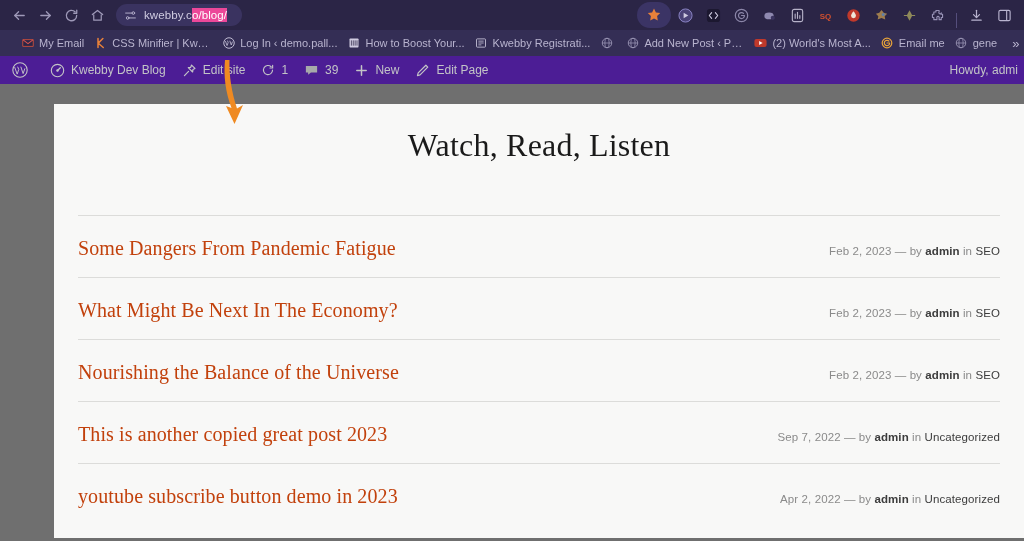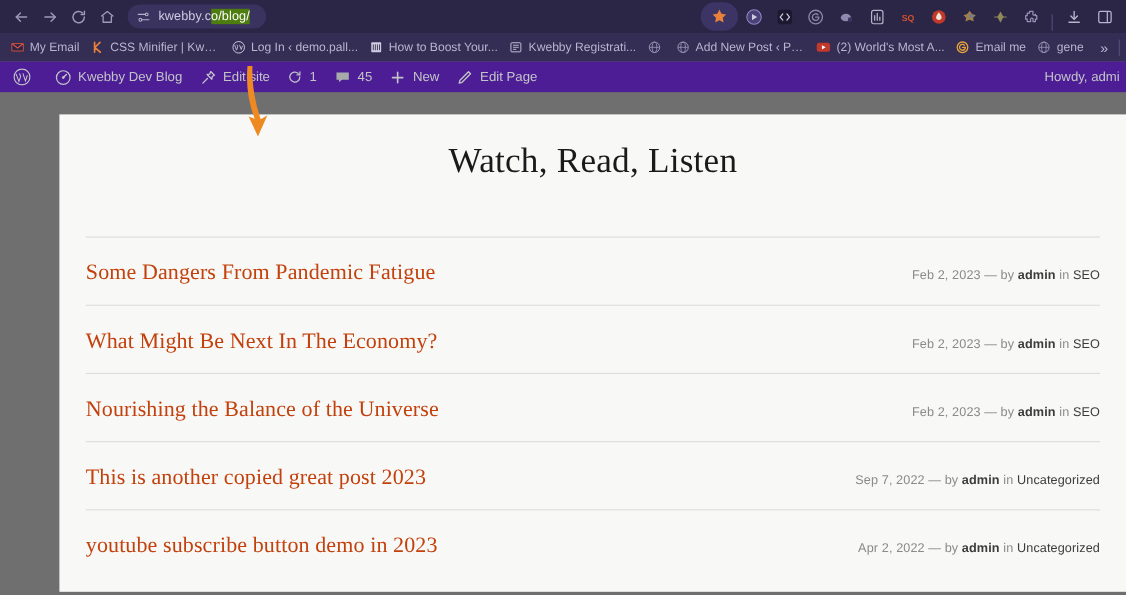--- a/index.html
+++ b/index.html
@@ -32,21 +32,21 @@
     padding: 0 10px 0 8px;
     margin-left: 6px;
     min-width: 126px;
   }
   .omni-icon { color:#b5b0cc; display:flex; margin-right:7px; }
   .omni-url {
     font-size: 11.5px; color: #cfcbe0;
     white-space: nowrap; letter-spacing: .1px;
   }
   .omni-url .sel {
-    background: #4d7c0f; color: #ffffff;
+    background: #ec4899; color: #ffffff;
     padding: 1px 0;
   }
   .toolbar-spacer { flex: 1 1 auto; }
   .ext-icons { display: flex; align-items: flex-end; gap: 0; }
   .ext-icon {
     width: 28px; height: 26px;
     display: flex; align-items: center; justify-content: center;
     flex: 0 0 auto;
   }
   .ext-icon.pinned {
@@ -55,21 +55,21 @@
   .tb-divider {
     width: 1px; height: 15px; background: #554e7c; margin: 0 5px;
   }
 
   
   .bookmarks-bar {
     position: absolute; top: 30px; left: 0;
     width: 1024px; height: 26px;
     background: #342e55;
     display: flex; align-items: center;
-    padding: 0 4px;
+    padding: 0 16px;
     overflow: hidden;
   }
   .bm {
     display: flex; align-items: center;
     height: 20px; padding: 0 5px;
     flex: 0 0 auto;
     max-width: 128px;
   }
   .bm-ico {
     width: 13px; height: 13px; margin-right: 5px;
@@ -420,21 +420,21 @@
         </svg>
     </span>
     <span>1</span>
   </div>
   <div class="ab-item">
     <span class="ab-ico">
       <svg width="15" height="15" viewBox="0 0 16 16">
           <path d="M2 3.2h12v7H7.4L4.4 12.6V10.2H2z" fill="#a7a9aa"></path>
         </svg>
     </span>
-    <span>45</span>
+    <span>39</span>
   </div>
   <div class="ab-item">
     <span class="ab-ico">
       <svg width="15" height="15" viewBox="0 0 16 16" stroke="#c3c4c7" stroke-width="1.6" stroke-linecap="round">
           <path d="M8 3v10M3 8h10"></path>
         </svg>
     </span>
     <span>New</span>
   </div>
   <div class="ab-item">

